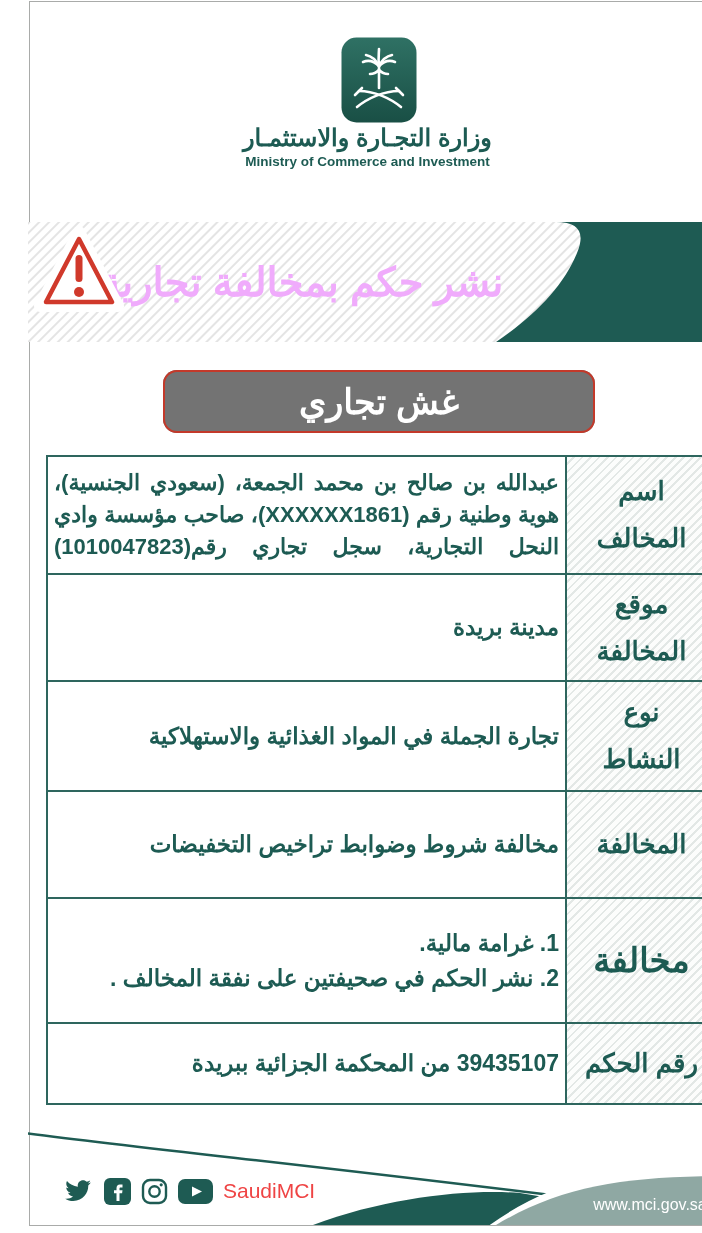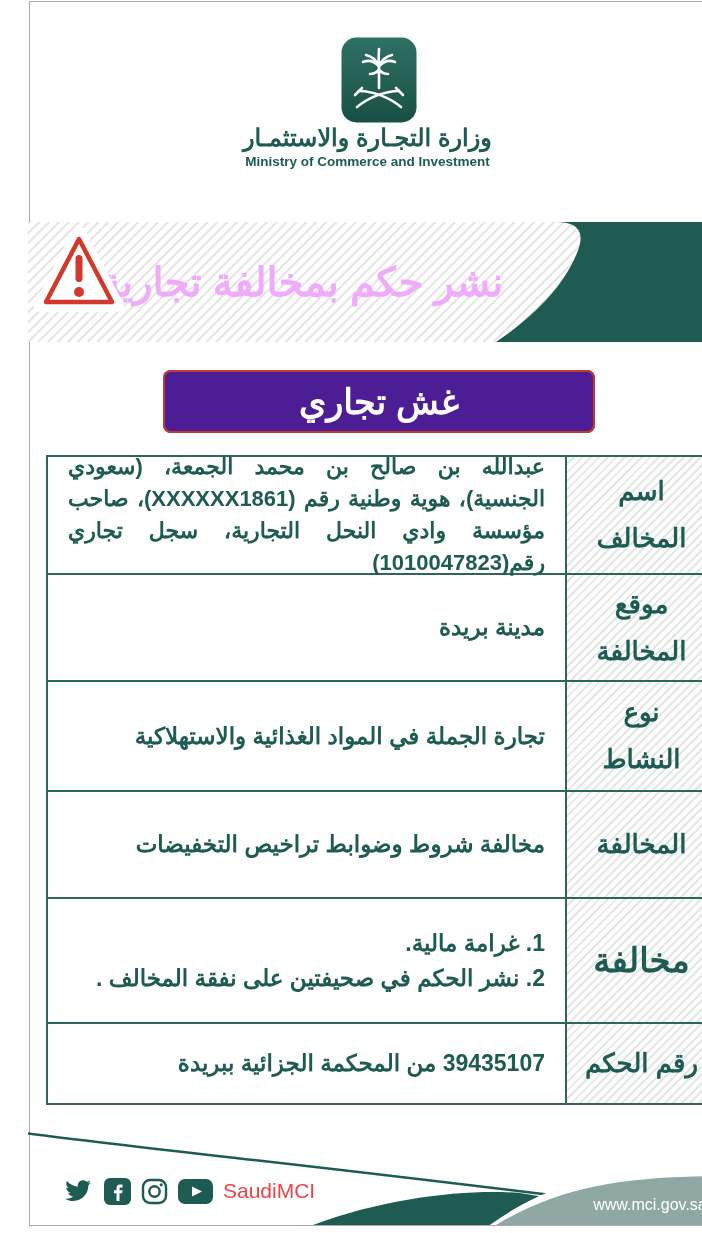--- a/index.html
+++ b/index.html
@@ -15,36 +15,36 @@
                color:#1d5b53;font-size:13.5px;font-weight:bold;}
 
   
   .band{position:absolute;left:0;top:222px;width:702px;height:120px;background:#1e5b53;}
   .band svg{position:absolute;left:0;top:0;}
   .band-title{position:absolute;left:28px;top:0;width:492px;height:120px;display:flex;align-items:center;
               justify-content:center;direction:rtl;color:#f0abfc;font-size:40px;font-weight:bold;}
   .warn{position:absolute;left:549px;top:10px;}
 
   
-  .red-banner{position:absolute;left:135px;top:370px;width:432px;height:63px;background:#4c1d95;
-              border-radius:8px;box-shadow:inset 0 0 0 2px #c3392a;display:flex;align-items:center;
+  .red-banner{position:absolute;left:135px;top:370px;width:432px;height:63px;background:#737373;
+              border-radius:14px;box-shadow:inset 0 0 0 2px #c3392a;display:flex;align-items:center;
               justify-content:center;direction:rtl;color:#ffffff;font-size:35px;font-weight:bold;}
 
   
   .vtable{position:absolute;left:18px;top:455px;width:668px;direction:rtl;display:grid;
           grid-template-columns:151px 1fr;grid-template-rows:118px 107px 110px 107px 125px 79px;
           border:2px solid #2e665e;background:#ffffff;}
   .cell{display:flex;align-items:center;box-sizing:border-box;color:#1d5b53;font-weight:bold;
         border-bottom:2px solid #2e665e;}
   .cell.last{border-bottom:none;}
   .lbl{justify-content:center;text-align:center;font-size:26px;line-height:1.8;padding:4px 16px;
        border-left:2px solid #2e665e;
        background:repeating-linear-gradient(135deg,#fcfdfc 0 4px,#e3e8e6 4px 6px);}
   .lbl.big{font-size:34px;}
-  .val{justify-content:flex-start;text-align:right;font-size:23px;line-height:1.5;padding:6px 20px;}
+  .val{justify-content:flex-start;text-align:right;font-size:23px;line-height:1.5;padding:6px 6px;}
   .val.justify{font-size:22px;line-height:1.45;text-align:justify;text-align-last:justify;}
   .val.pre{white-space:pre-line;}
 
   
   .footer-art{position:absolute;left:0;top:1119px;}
   .social{position:absolute;left:33px;top:1176px;height:30px;display:flex;align-items:center;gap:10px;}
   .handle{color:#ef4444;font-size:21px;margin-right:6px;font-weight:normal;}
   .url{position:absolute;left:552px;top:1196px;width:140px;text-align:center;color:#ffffff;font-size:16px;}
 </style>
 </head>

